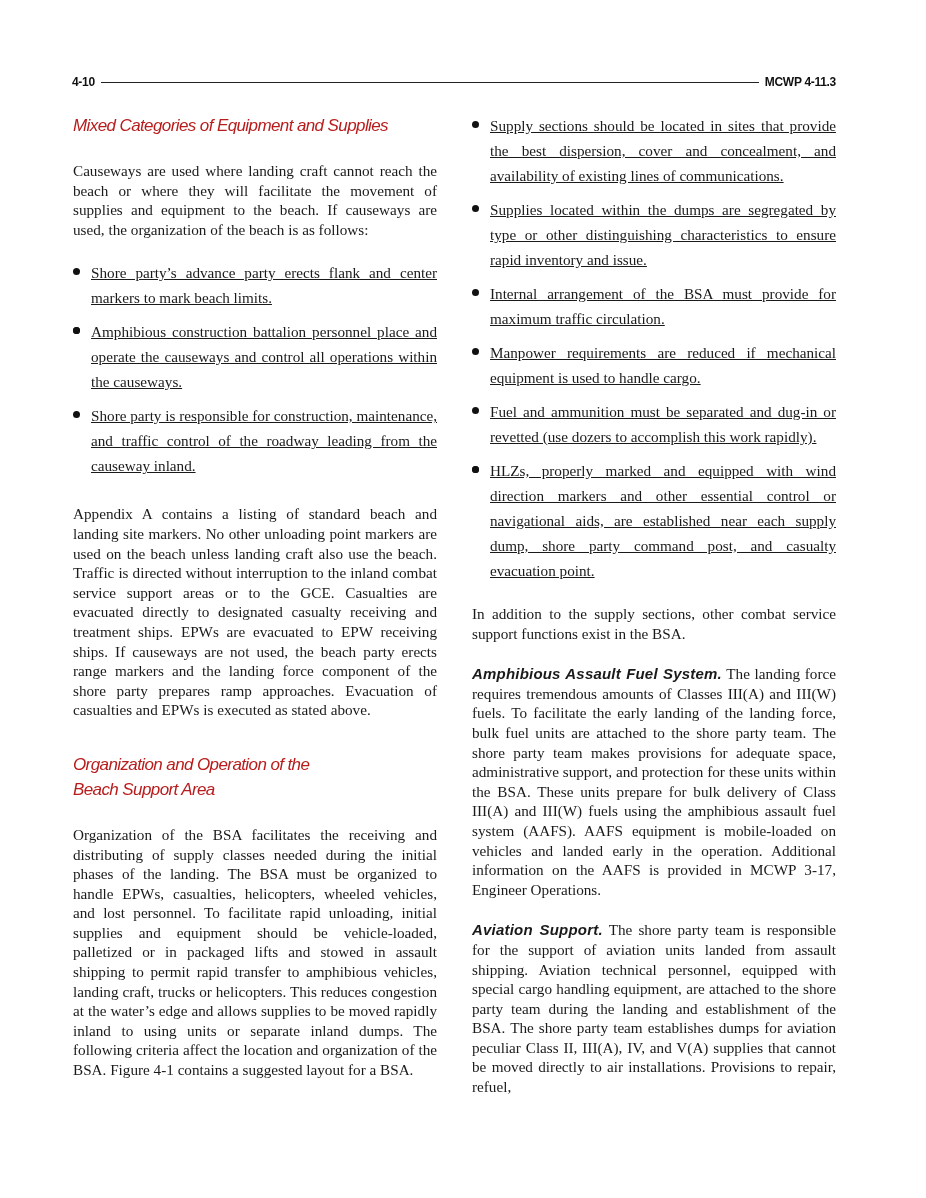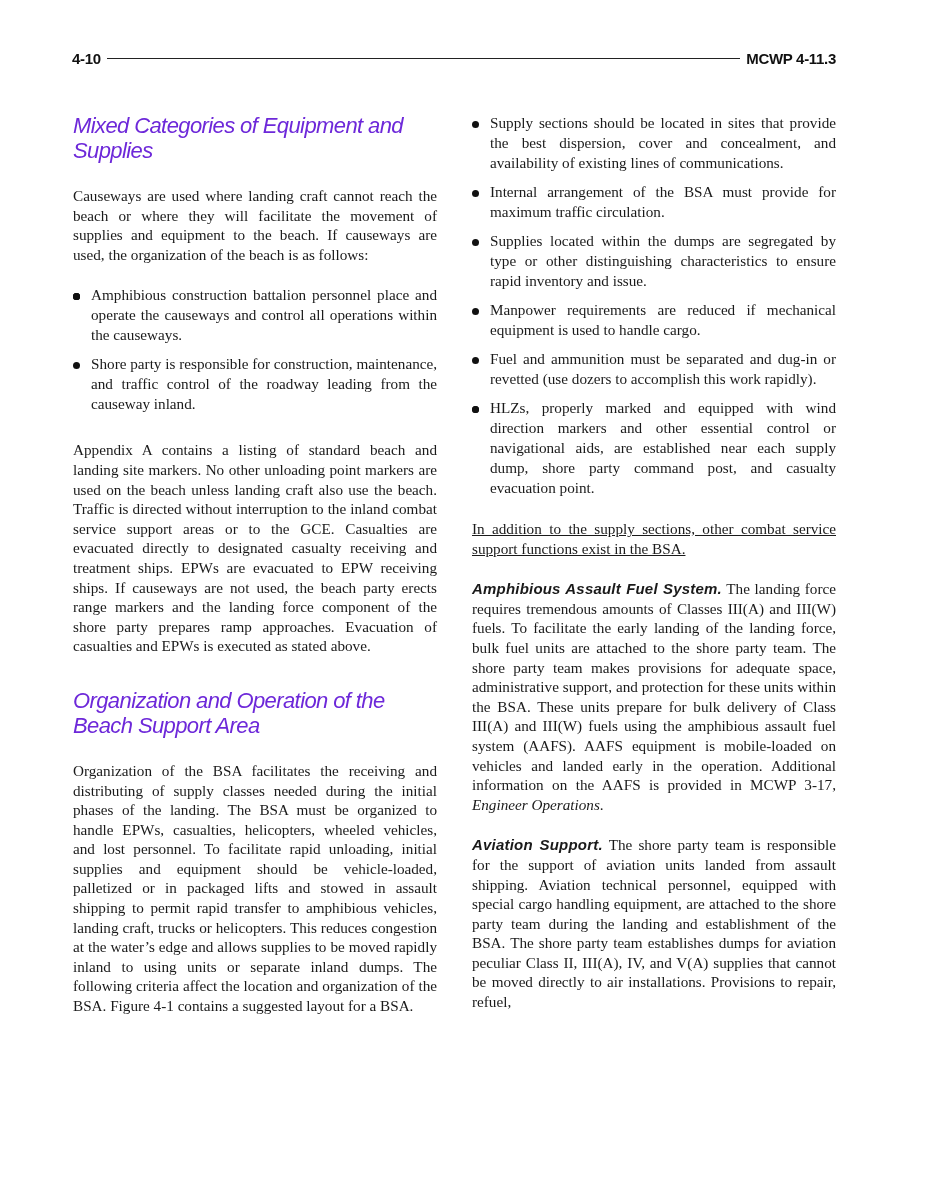--- a/index.html
+++ b/index.html
@@ -11,108 +11,110 @@
       width: 926px;
       height: 1198px;
       position: relative;
       overflow: hidden;
       color: #1a1a1a;
       font-family: "Liberation Serif", serif;
     }
     .page-header {
       position: absolute;
       left: 72px;
-      top: 48px;
+      top: 72px;
       width: 764px;
       height: 20px;
       display: flex;
       align-items: center;
       font-family: "Liberation Sans", sans-serif;
       font-weight: bold;
-      font-size: 15px;
+      font-size: 12px;
       letter-spacing: -0.3px;
       color: #111;
     }
     .page-header .rule {
       flex: 1;
       height: 1px;
       background: #222;
       margin: 0 6px;
     }
     .column {
       position: absolute;
       top: 113px;
       width: 364px;
     }
     .col-left { left: 73px; }
     .col-right { left: 472px; width: 364px; }
 
     .section-heading {
       font-family: "Liberation Sans", sans-serif;
       font-style: italic;
-      font-size: 22px;
+      font-size: 17px;
       letter-spacing: -0.6px;
       line-height: 25px;
       margin: 0 0 23px 0;
-      color: #6d28d9;
+      color: #b91c1c;
       font-weight: normal;
     }
     .para {
       font-size: 15.2px;
       line-height: 19.6px;
       text-align: justify;
       margin: 0 0 21px 0;
     }
     .bullet-list {
       list-style: none;
       padding: 0;
       margin: 0 0 21px 0;
     }
     .bullet-item {
       position: relative;
       padding-left: 18px;
       font-size: 15.2px;
-      line-height: 20px;
+      line-height: 25px;
       text-align: justify;
       margin-bottom: 9px;
+      text-decoration: underline;
     }
     .bullet-dot {
       position: absolute;
       left: 0;
       top: 8px;
       width: 7px;
       height: 7px;
       border-radius: 50%;
       background: #111;
     }
     .run-in {
       font-family: "Liberation Sans", sans-serif;
       font-style: italic;
       font-weight: bold;
       font-size: 15px;
       letter-spacing: 0.2px;
     }
-    .ital { font-style: italic; }
+    .ital { }
   </style>
 </head>
 <body>
 
 <div class="page-header">
   <span>4-10</span>
   <span class="rule"></span>
   <span>MCWP 4-11.3</span>
 </div>
 
 <div class="column col-left">
   <h2 class="section-heading">Mixed Categories of Equipment and Supplies</h2>
   <p class="para">Causeways are used where landing craft cannot reach the beach or where they will facilitate the movement of supplies and equipment to the beach. If causeways are used, the organization of the beach is as follows:</p>
 
   <ul class="bullet-list">
     <li class="bullet-item">
       <span class="bullet-dot"></span>
+      <span>Shore party’s advance party erects flank and center markers to mark beach limits.</span>
     </li>
     <li class="bullet-item">
       <span class="bullet-dot"></span>
     </li>
     <li class="bullet-item">
       <span class="bullet-dot"></span>
       <span>Amphibious construction battalion personnel place and operate the causeways and control all operations within the causeways.</span>
     </li>
     <li class="bullet-item">
       <span class="bullet-dot"></span>
@@ -130,41 +132,41 @@
 </div>
 
 <div class="column col-right">
   <ul class="bullet-list">
     <li class="bullet-item">
       <span class="bullet-dot"></span>
       <span>Supply sections should be located in sites that provide the best dispersion, cover and concealment, and availability of existing lines of communications.</span>
     </li>
     <li class="bullet-item">
       <span class="bullet-dot"></span>
-      <span>Internal arrangement of the BSA must provide for maximum traffic circulation.</span>
+      <span>Supplies located within the dumps are segregated by type or other distinguishing characteristics to ensure rapid inventory and issue.</span>
     </li>
     <li class="bullet-item">
       <span class="bullet-dot"></span>
-      <span>Supplies located within the dumps are segregated by type or other distinguishing characteristics to ensure rapid inventory and issue.</span>
+      <span>Internal arrangement of the BSA must provide for maximum traffic circulation.</span>
     </li>
     <li class="bullet-item">
       <span class="bullet-dot"></span>
       <span>Manpower requirements are reduced if mechanical equipment is used to handle cargo.</span>
     </li>
     <li class="bullet-item">
       <span class="bullet-dot"></span>
       <span>Fuel and ammunition must be separated and dug-in or revetted (use dozers to accomplish this work rapidly).</span>
     </li>
     <li class="bullet-item">
       <span class="bullet-dot"></span>
     </li>
     <li class="bullet-item">
       <span class="bullet-dot"></span>
       <span>HLZs, properly marked and equipped with wind direction markers and other essential control or navigational aids, are established near each supply dump, shore party command post, and casualty evacuation point.</span>
     </li>
   </ul>
 
-  <p class="para" style="text-decoration:underline;">In addition to the supply sections, other combat service support functions exist in the BSA.</p>
+  <p class="para" style="">In addition to the supply sections, other combat service support functions exist in the BSA.</p>
 
   <p class="para"><span class="run-in">Amphibious Assault Fuel System.</span><span> The landing force requires tremendous amounts of Classes III(A) and III(W) fuels. To facilitate the early landing of the landing force, bulk fuel units are attached to the shore party team. The shore party team makes provisions for adequate space, administrative support, and protection for these units within the BSA. These units prepare for bulk delivery of Class III(A) and III(W) fuels using the amphibious assault fuel system (AAFS). AAFS equipment is mobile-loaded on vehicles and landed early in the operation. Additional information on the AAFS is provided in MCWP 3-17, </span><span class="ital">Engineer Operations</span><span>.</span></p>
 
   <p class="para"><span class="run-in">Aviation Support.</span><span> The shore party team is responsible for the support of aviation units landed from assault shipping. Aviation technical personnel, equipped with special cargo handling equipment, are attached to the shore party team during the landing and establishment of the BSA. The shore party team establishes dumps for aviation peculiar Class II, III(A), IV, and V(A) supplies that cannot be moved directly to air installations. Provisions to repair, refuel,</span></p>
 </div>
 
 </body></html>

